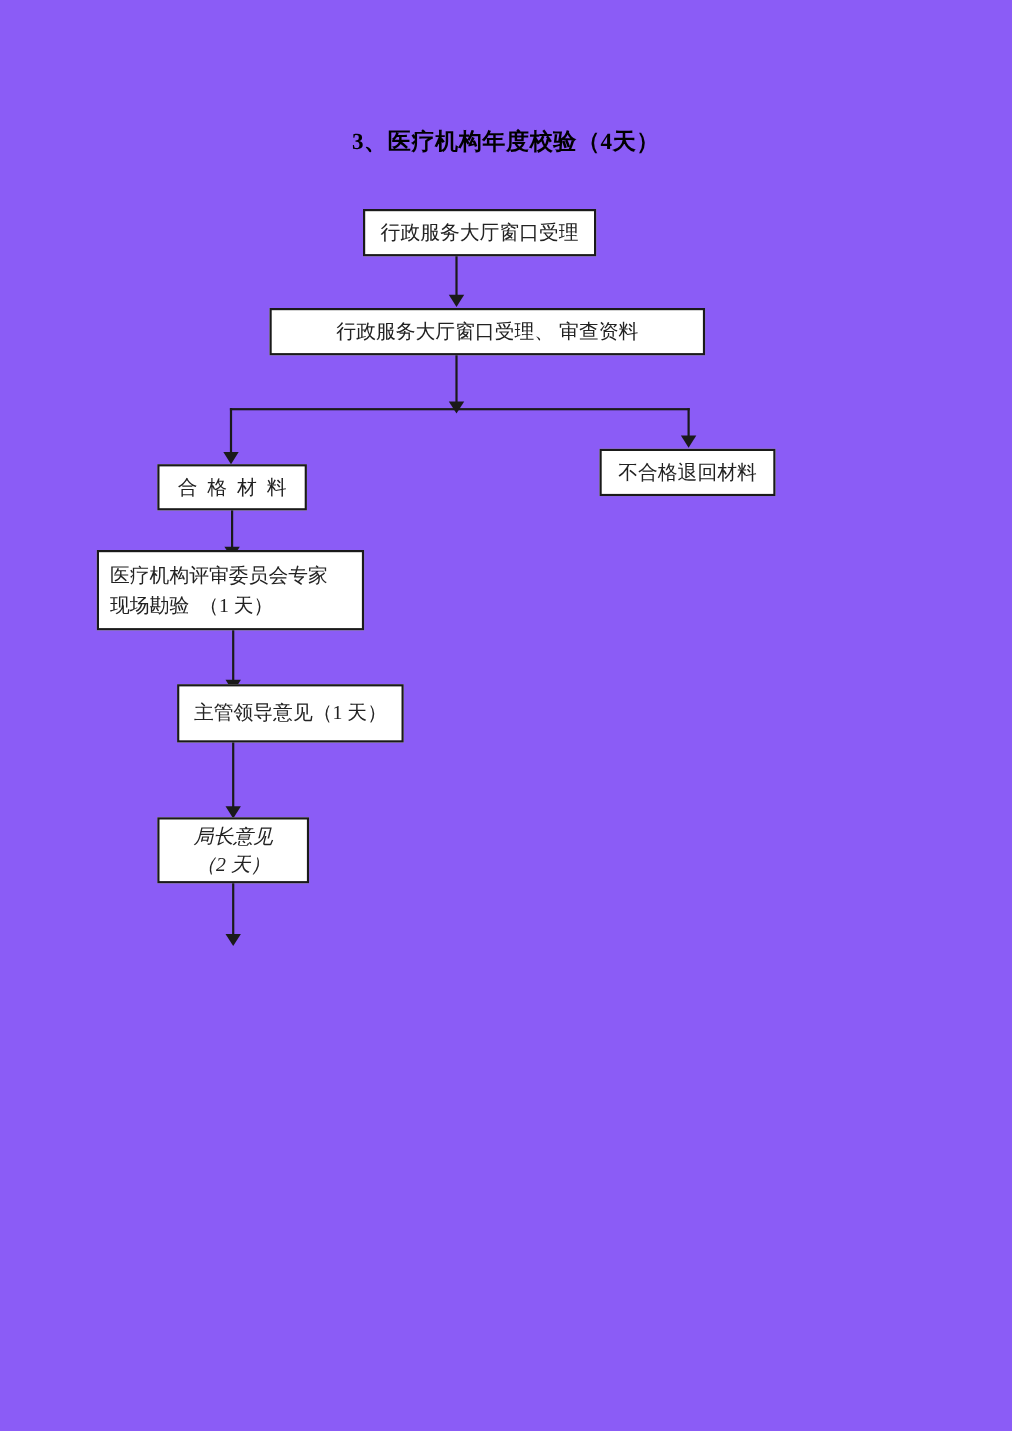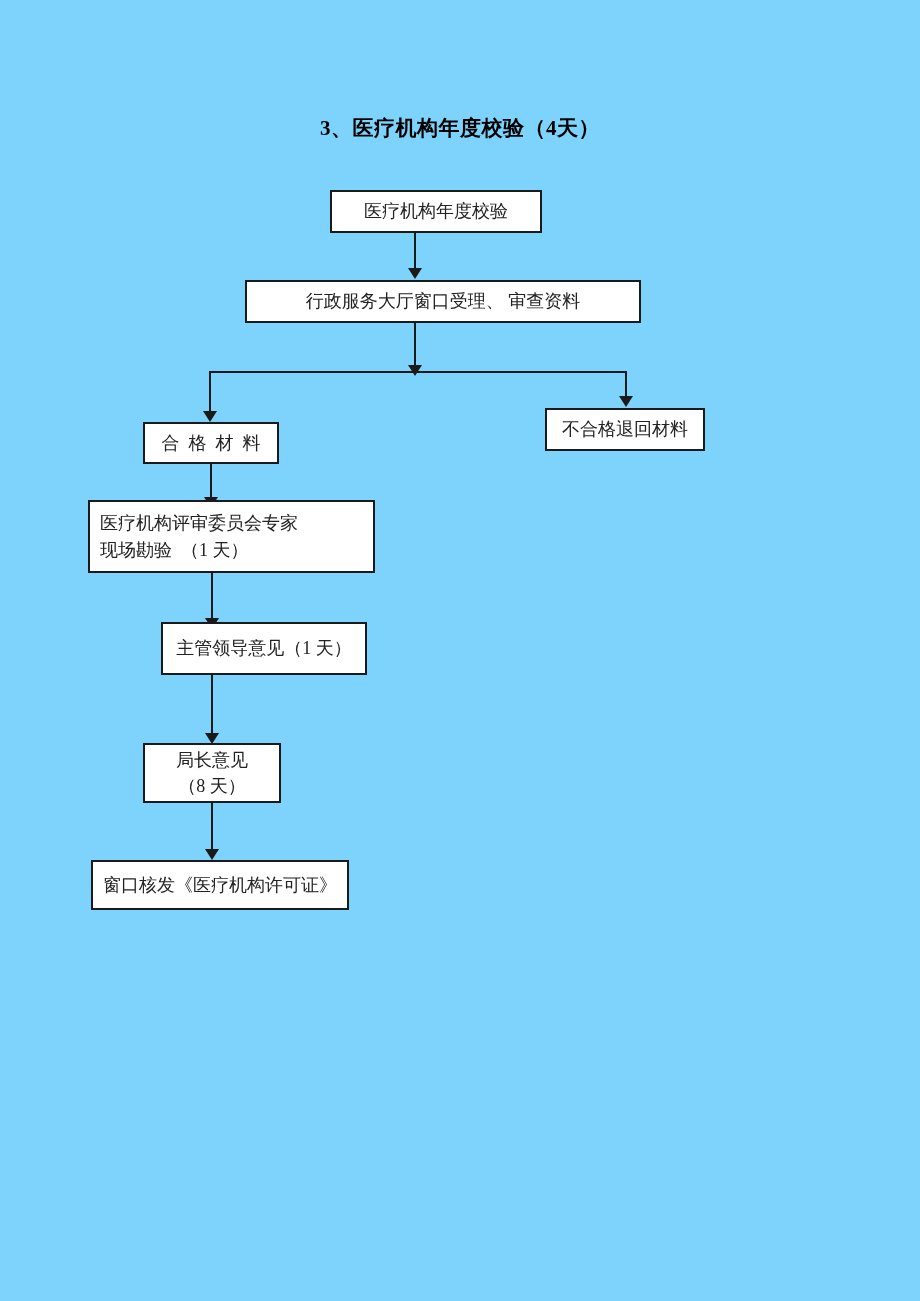--- a/index.html
+++ b/index.html
@@ -12,21 +12,21 @@
     height: 1301px;
     font-family: "Liberation Serif", "DejaVu Serif", serif;
     color: #000000;
     position: relative;
     overflow: hidden;
   }
   #page {
     position: relative;
     width: 920px;
     height: 1301px;
-    background: #7dd3fc;
+    background: #8b5cf6;
   }
   .title {
     position: absolute;
     left: 0;
     top: 114px;
     width: 920px;
     text-align: center;
     font-size: 21px;
     font-weight: bold;
     letter-spacing: 0.5px;
@@ -82,34 +82,34 @@
     border-left: 7px solid transparent;
     border-right: 7px solid transparent;
     border-top: 11px solid #1a1a1a;
   }
 
   
   #node-apply      { left: 330px; top: 190px;  width: 212px; height: 43px; }
   #node-reception  { left: 245px; top: 280px;  width: 396px; height: 43px; }
   #node-qualified  { left: 143px; top: 422px;  width: 136px; height: 42px; }
   #node-rejected   { left: 545px; top: 408px;  width: 160px; height: 43px; }
-  #node-expert     { left: 88px;  top: 500px;  width: 287px; height: 73px; }
+  #node-expert     { left: 88px;  top: 500px;  width: 243px; height: 73px; }
   #node-leader     { left: 113px; top: 622px;  width: 206px; height: 53px; margin-left: 48px; }
-  #node-director   { left: 143px; top: 743px;  width: 138px; height: 60px; }
+  #node-director   { left: 143px; top: 743px;  width: 138px; height: 60px; font-style: italic; }
   #node-issue      { left: 91px;  top: 860px;  width: 258px; height: 50px; }
 </style>
 </head>
 <body>
 
 <div id="page">
 
   <div class="title">3、医疗机构年度校验（4天）</div>
 
   <div class="node center" id="node-apply">
-    <span class="line">医疗机构年度校验</span>
+    <span class="line">行政服务大厅窗口受理</span>
   </div>
 
   <div class="vline" style="left:414px; top:233px; height:36px;"></div>
   <div class="arrowhead" style="left:408px; top:268px;"></div>
 
   <div class="node center" id="node-reception">
     <span class="line">行政服务大厅窗口受理、 审查资料</span>
   </div>
 
   <div class="vline" style="left:414px; top:323px; height:44px;"></div>
@@ -144,23 +144,20 @@
 
   <div class="node center" id="node-leader">
     <span class="line">主管领导意见（1 天）</span>
   </div>
 
   <div class="vline" style="left:211px; top:675px; height:66px;"></div>
   <div class="arrowhead" style="left:205px; top:733px;"></div>
 
   <div class="node center" id="node-director">
     <span class="line">局长意见</span>
-    <span class="line">（8 天）</span>
+    <span class="line">（2 天）</span>
   </div>
 
   <div class="vline" style="left:211px; top:803px; height:52px;"></div>
   <div class="arrowhead" style="left:205px; top:849px;"></div>
 
-  <div class="node center" id="node-issue">
-    <span class="line">窗口核发《医疗机构许可证》</span>
-  </div>
 
 </div>
 
 </body></html>

